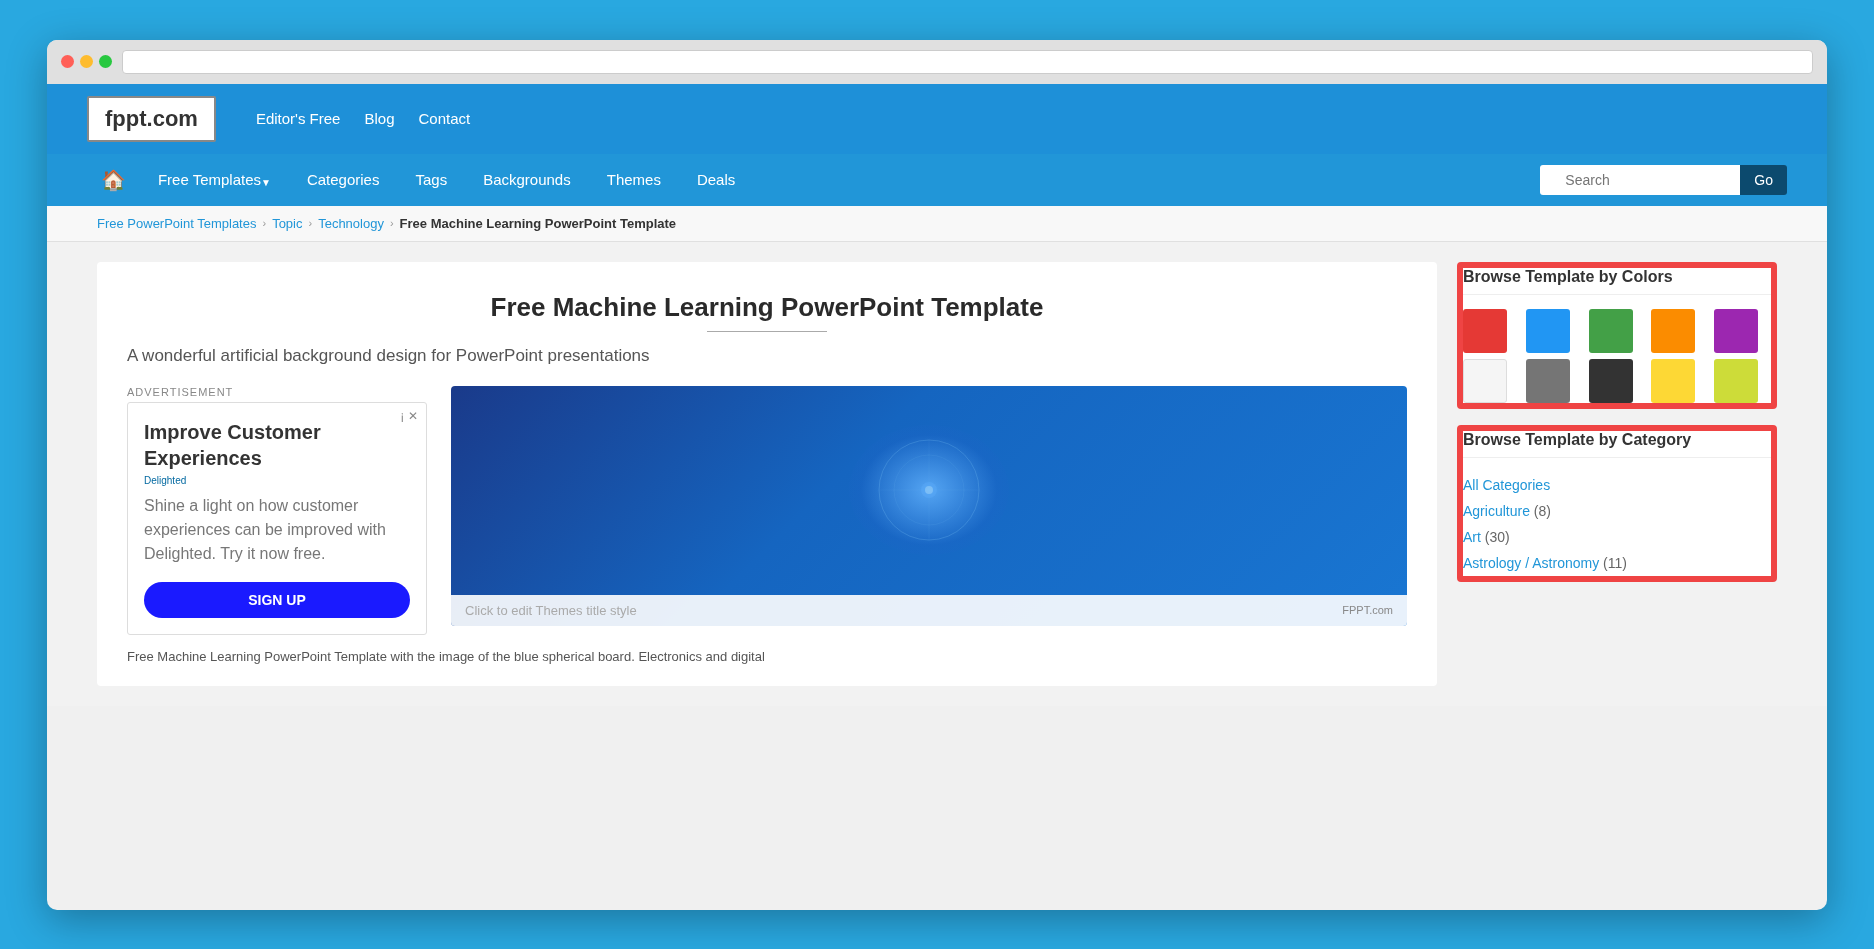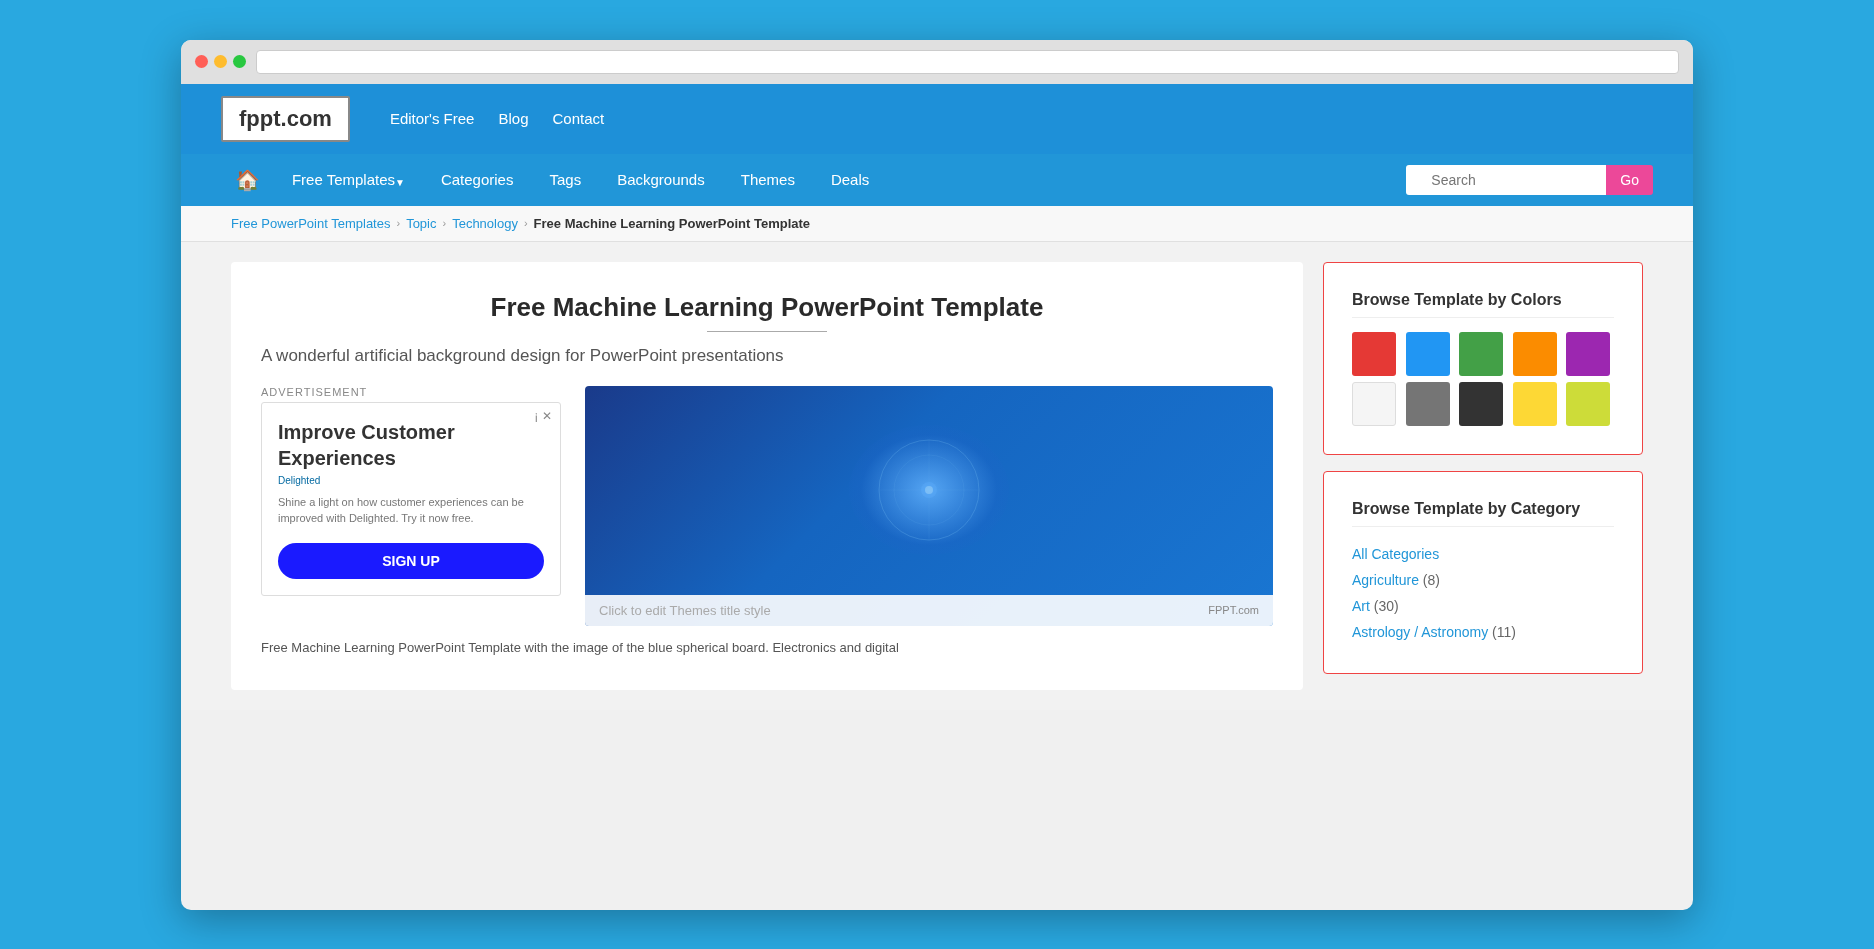--- a/index.html
+++ b/index.html
@@ -5,21 +5,21 @@
     * { margin: 0; padding: 0; box-sizing: border-box; }
     body {
       background: #29a8e0;
       font-family: Arial, sans-serif;
       min-height: 949px;
       display: flex;
       align-items: center;
       justify-content: center;
     }
     .browser-window {
-      width: 1512px;
+      width: 1780px;
       min-height: 870px;
       background: #f0f0f0;
       border-radius: 10px;
       box-shadow: 0 10px 40px rgba(0,0,0,0.3);
       overflow: hidden;
     }
     .browser-chrome {
       background: #e0e0e0;
       padding: 10px 14px;
       display: flex;
@@ -101,21 +101,21 @@
     .nav-search input {
       padding: 7px 25px;
       border: none;
       border-radius: 3px 0 0 3px;
       font-size: 14px;
       width: 200px;
       outline: none;
     }
     .nav-search button {
       padding: 7px 14px;
-      background: #ec4899;
+      background: #0c4a6e;
       color: #fff;
       border: none;
       border-radius: 0 3px 3px 0;
       cursor: pointer;
       font-size: 14px;
     }
     
     .main-content {
       background: #f2f2f2;
       padding: 0;
@@ -198,21 +198,21 @@
       color: #333;
       margin-bottom: 4px;
       line-height: 1.3;
     }
     .ad-brand {
       font-size: 10px;
       color: #0369a1;
       margin-bottom: 8px;
     }
     .ad-desc {
-      font-size: 11px;
+      font-size: 16px;
       color: #777;
       line-height: 1.5;
       margin-bottom: 16px;
     }
     .ad-signup {
       display: block;
       width: 100%;
       padding: 10px;
       background: #1a1aff;
       color: #fff;
@@ -267,23 +267,23 @@
       font-size: 13px;
       color: #555;
       line-height: 1.5;
     }
     
     .sidebar {
       width: 320px;
     }
     .sidebar-box {
       background: #fff;
-      border: 1px solid #ef4444;
+      border: 6px solid #ef4444;
       border-radius: 4px;
-      padding: 28px;
+      padding: 0;
       margin-bottom: 16px;
     }
     .sidebar-box-title {
       font-size: 16px;
       font-weight: bold;
       color: #333;
       margin-bottom: 14px;
       padding-bottom: 8px;
       border-bottom: 1px solid #eee;
     }

